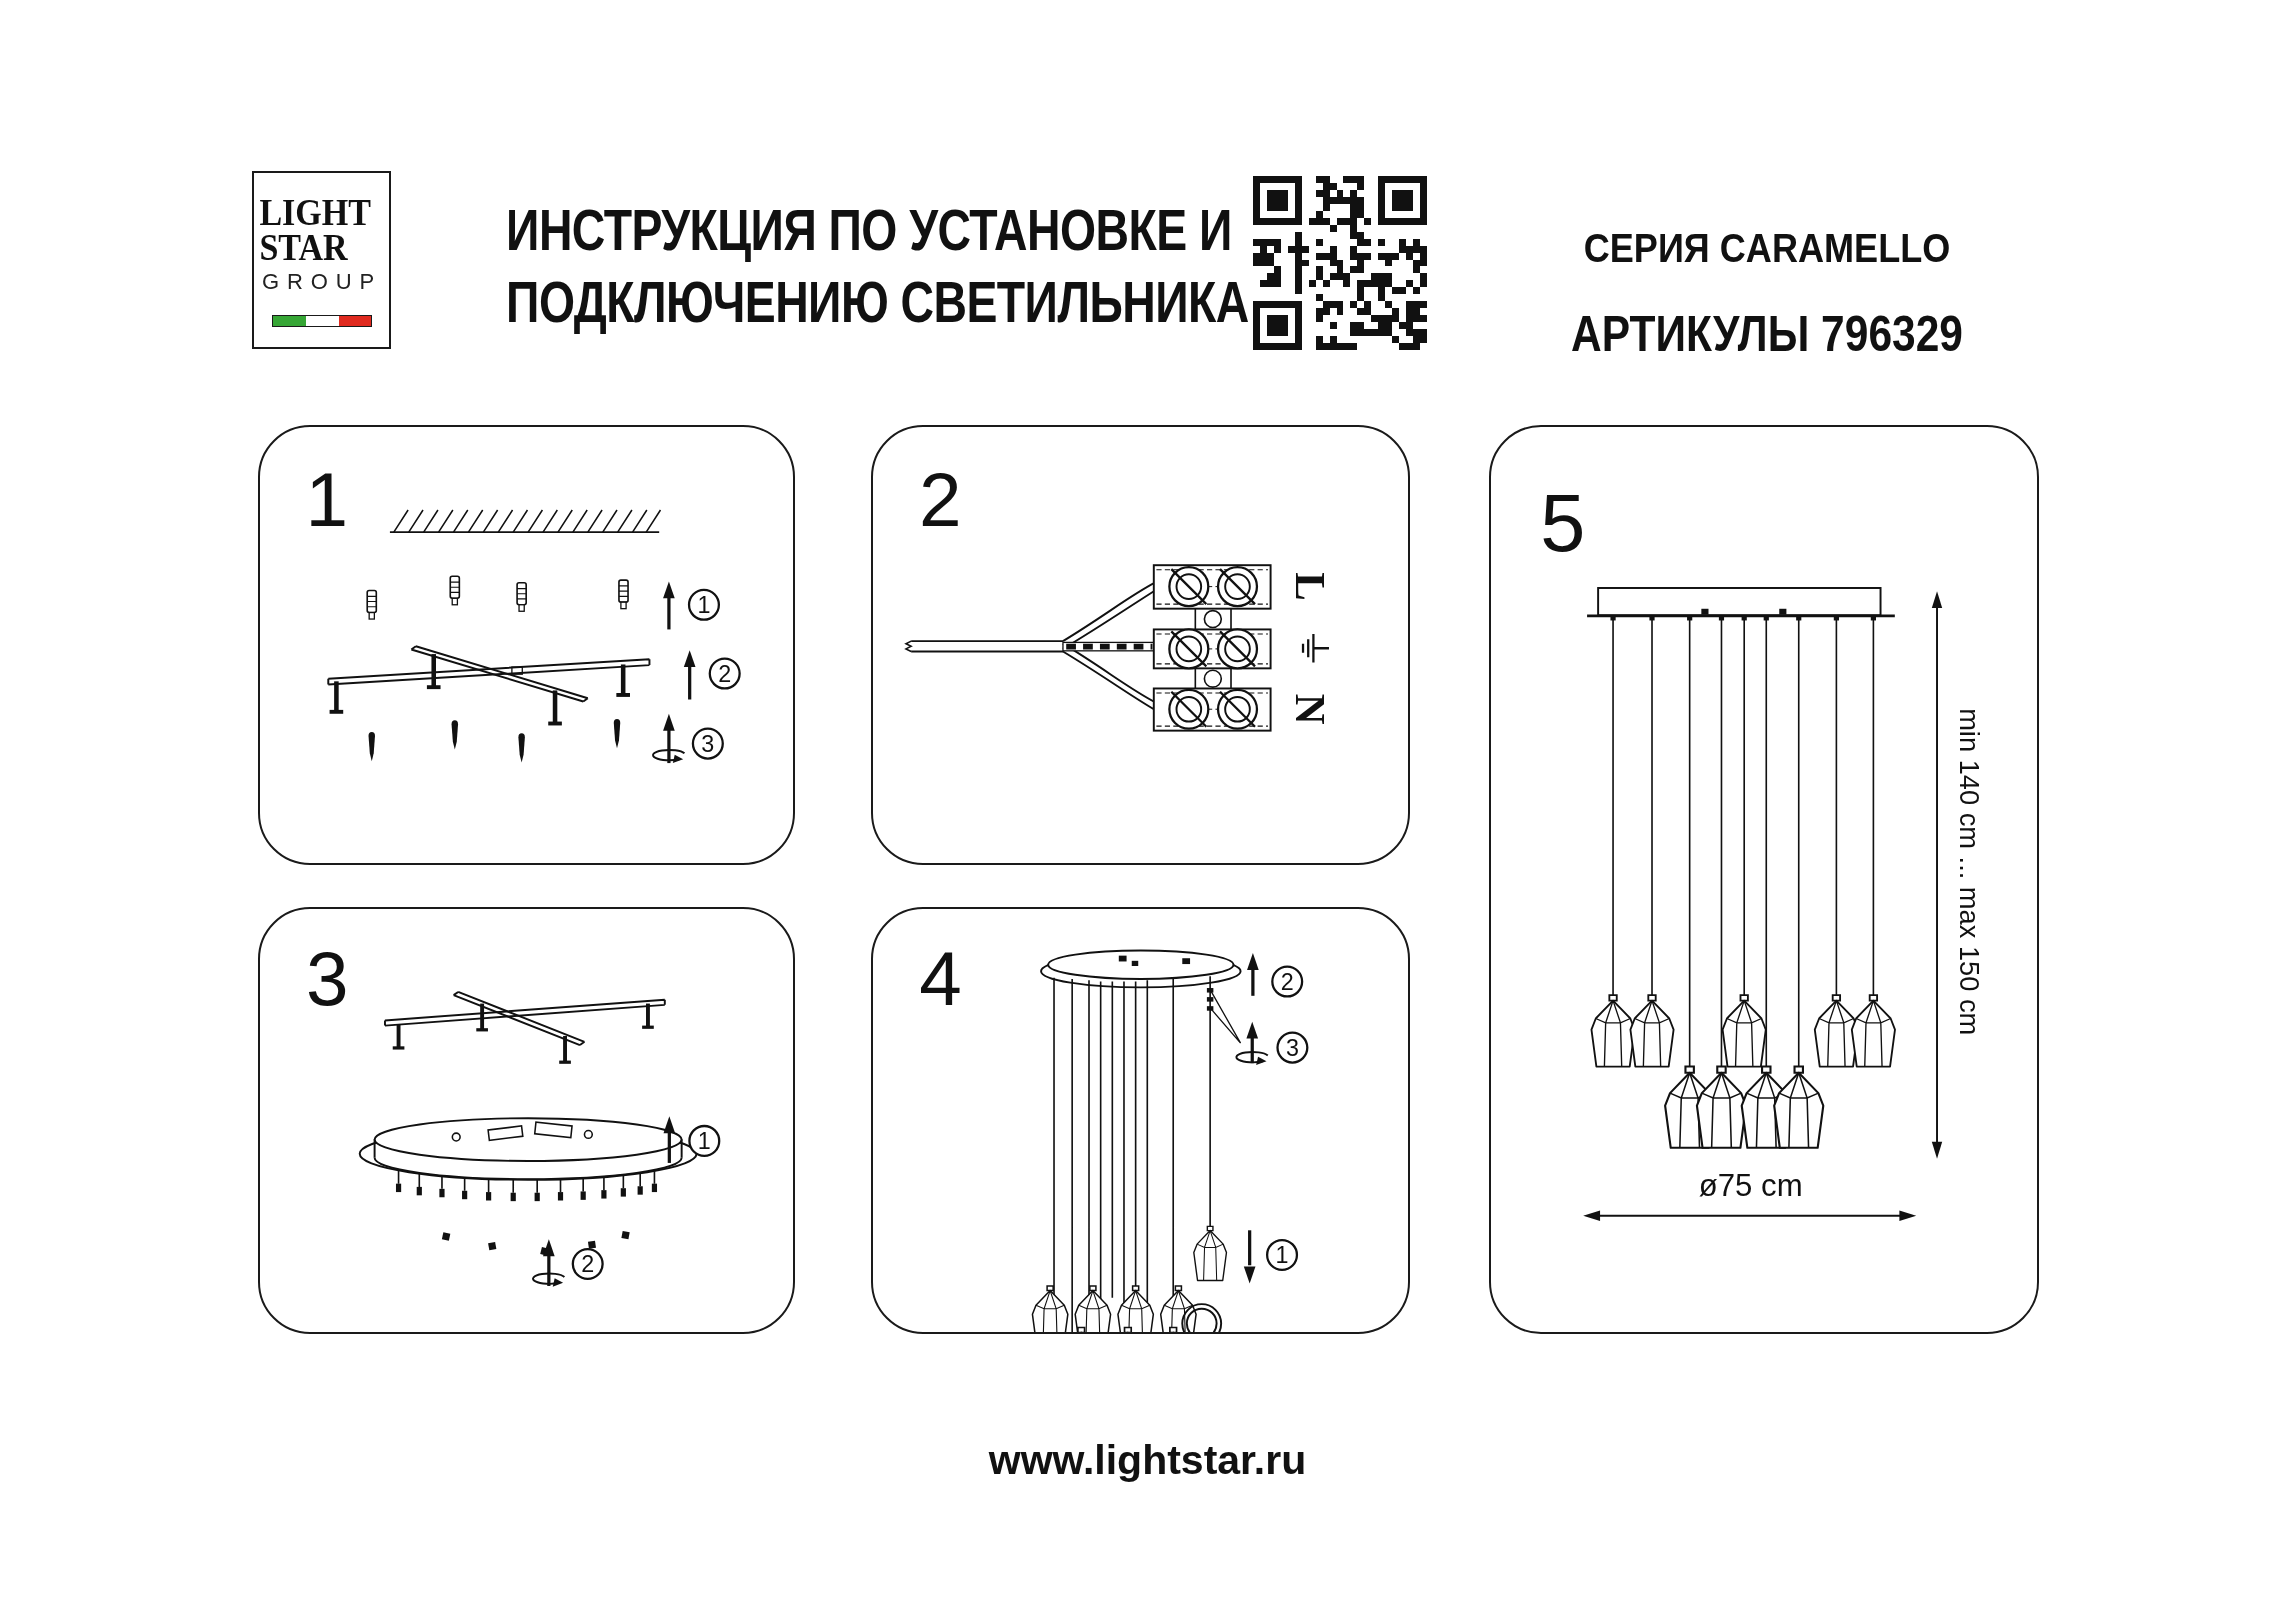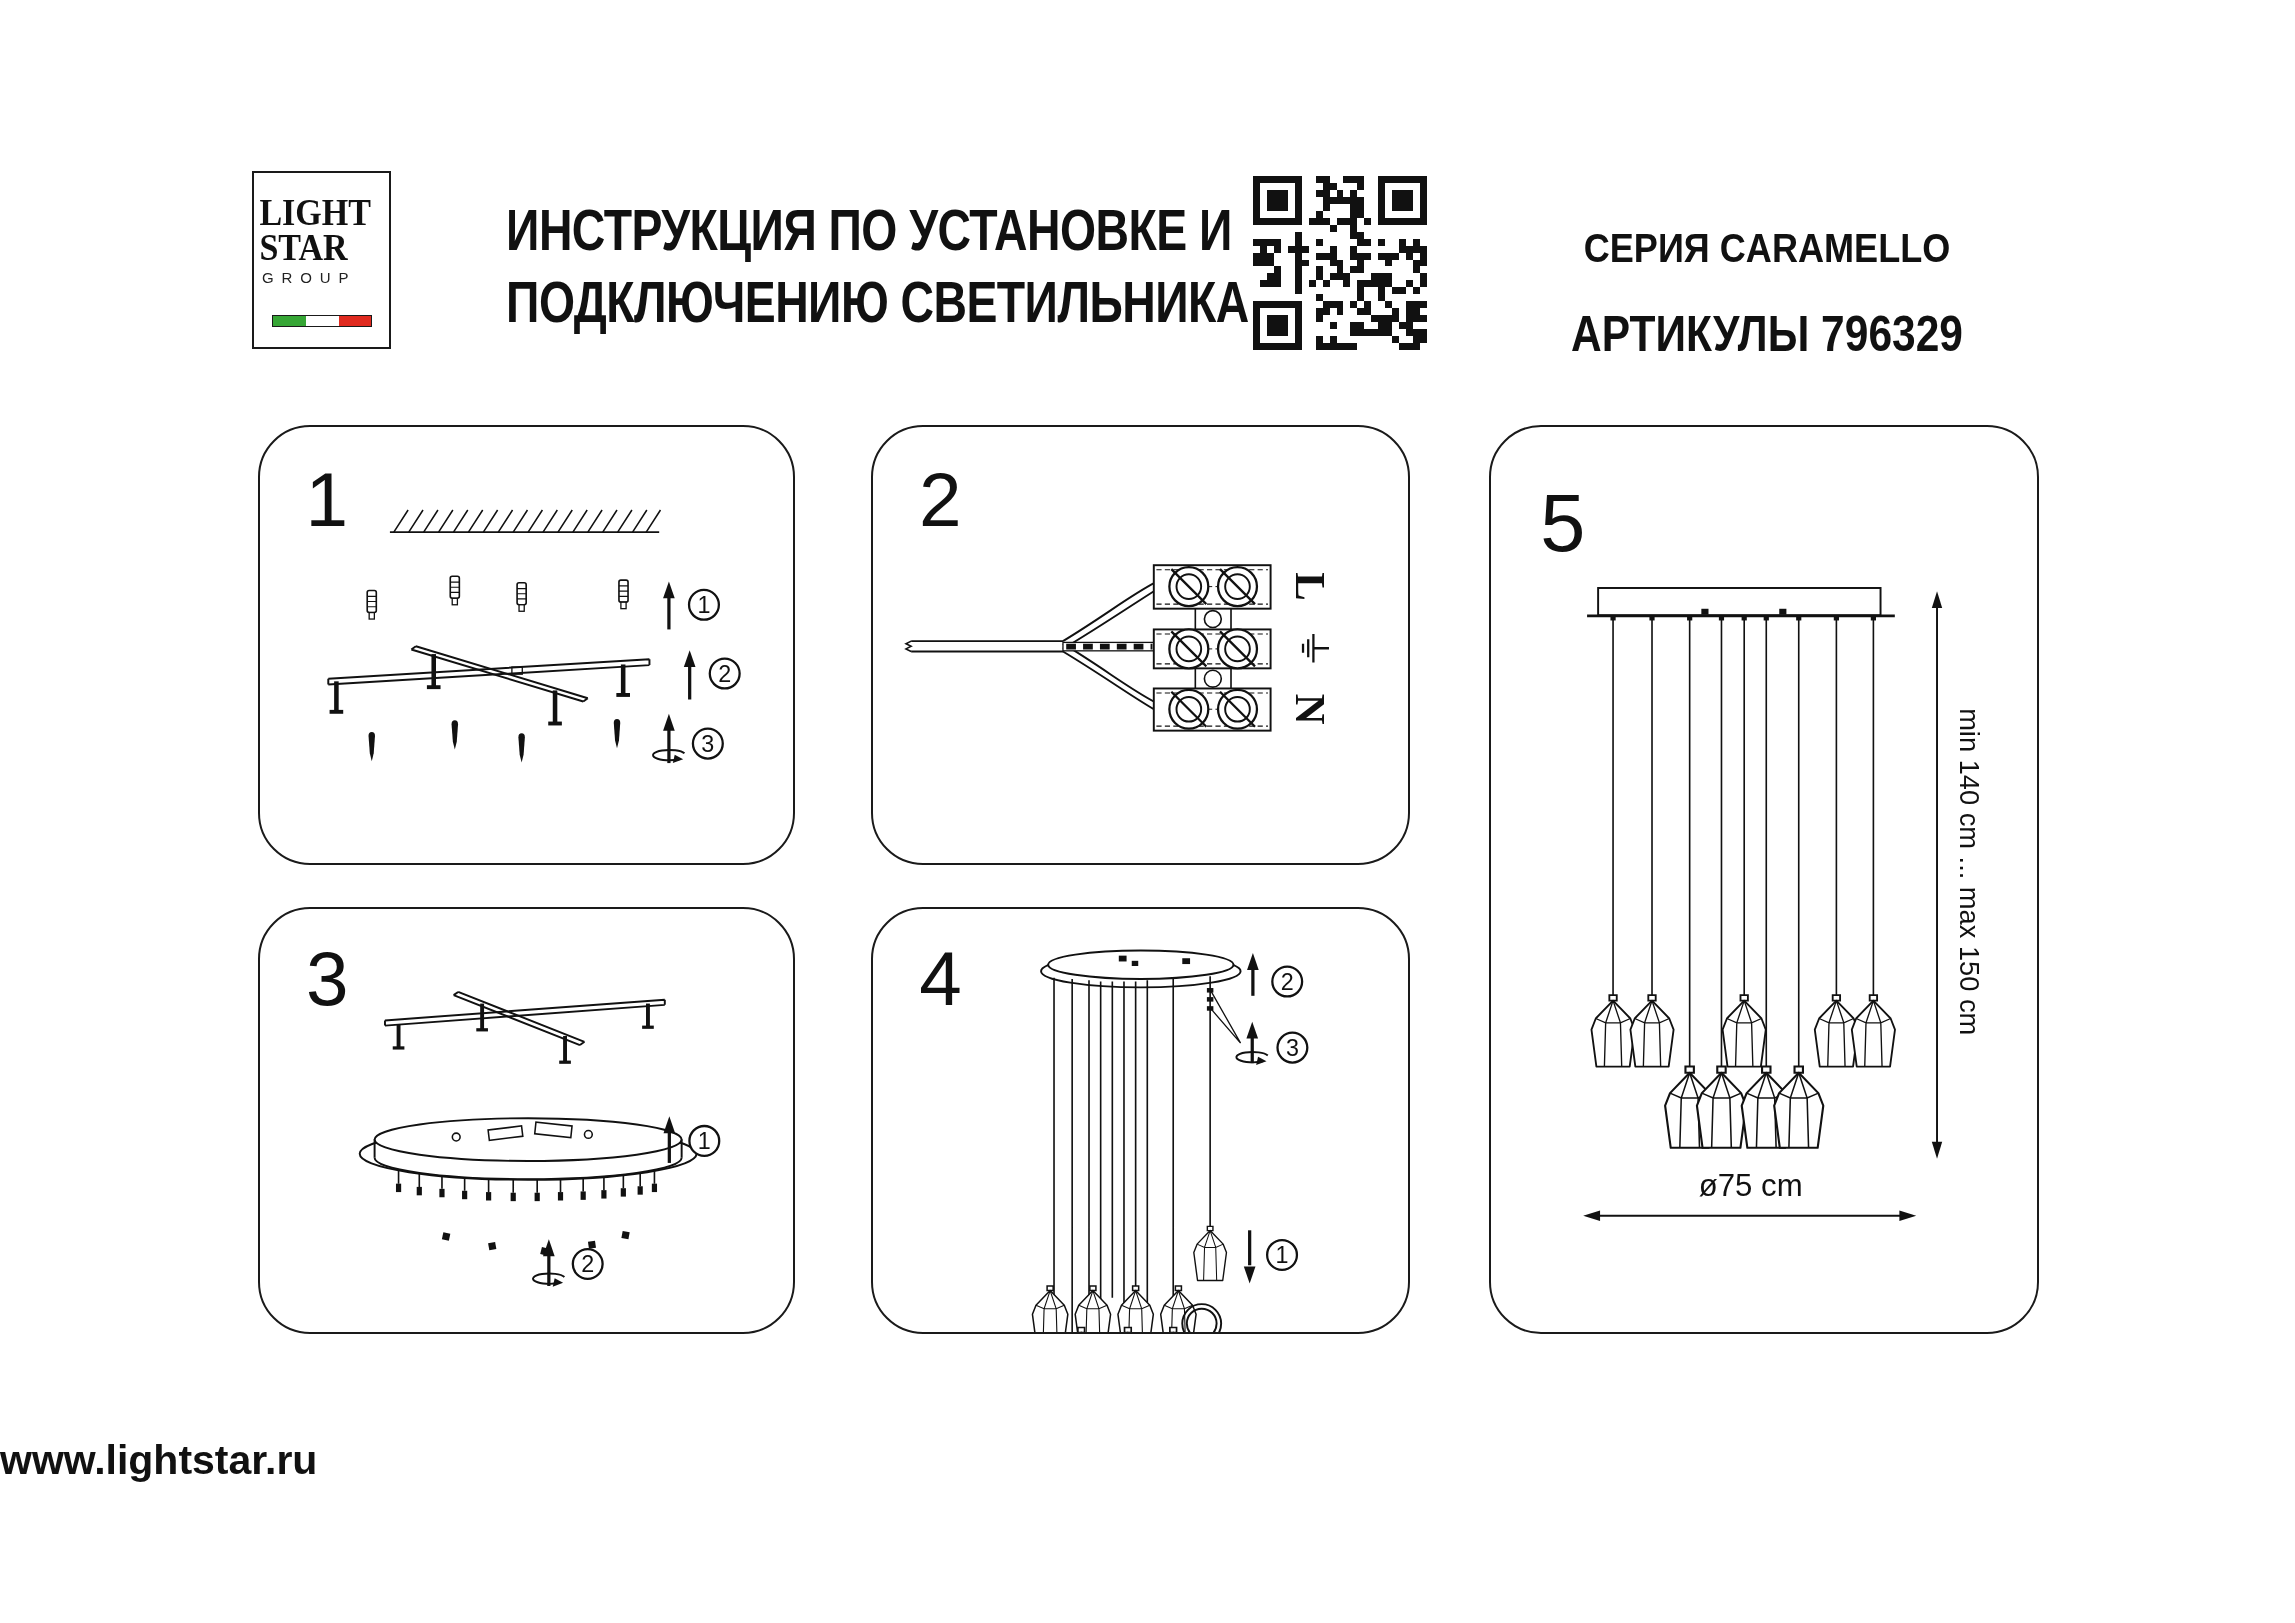--- a/index.html
+++ b/index.html
@@ -6,21 +6,21 @@
   .page{position:relative;width:2295px;height:1623px;background:#ffffff;overflow:hidden;
         font-family:"Liberation Sans",sans-serif;color:#111}
 
   
   .logo{position:absolute;left:252px;top:171px;width:139px;height:178px;
         border:2.6px solid #1a1a1a;box-sizing:border-box;text-align:left}
   .logo-top{margin-top:22px;font-family:"Liberation Serif",serif;font-weight:bold;
         font-size:37px;line-height:0.95;letter-spacing:0px;transform:scaleX(.92)}
   .logo-mid{font-family:"Liberation Serif",serif;font-weight:bold;font-size:37px;
         line-height:0.95;transform:scaleX(.92)}
-  .logo-grp{margin-top:3.9px;font-size:15px;letter-spacing:7.9px;text-indent:7.9px;
+  .logo-grp{margin-top:3.9px;font-size:22px;letter-spacing:7.9px;text-indent:7.9px;
         font-weight:normal;color:#222}
   .flag{position:absolute;left:18.3px;bottom:19.6px;width:98px;height:10.5px;
         border:1.3px solid #1a1a1a;display:flex}
   .flag span{flex:1;height:100%}
 
   .title{position:absolute;left:419px;top:194px;width:871px;text-align:center;
         font-weight:bold;font-size:58px;line-height:1.24;letter-spacing:-0.7px;
         transform:scaleX(.80);transform-origin:50% 0;white-space:nowrap}
 
   .qr{position:absolute;left:1253px;top:176px;width:174px;height:174px}
@@ -32,21 +32,21 @@
 
   
   .panel{position:absolute;border:2.6px solid #1a1a1a;border-radius:52px;box-sizing:border-box;background:#fff}
   .p1{left:258px;top:425px;width:537px;height:440px}
   .p2{left:871px;top:425px;width:539px;height:440px}
   .p3{left:258px;top:907px;width:537px;height:427px}
   .p4{left:871px;top:907px;width:539px;height:427px}
   .p5{left:1489px;top:425px;width:550px;height:909px}
   .panel svg{position:absolute;left:0;top:0;width:100%;height:100%}
 
-  .footer{position:absolute;left:0;top:1437px;width:2295px;text-align:left;
+  .footer{position:absolute;left:0;top:1437px;width:2295px;text-align:center;
         font-weight:bold;font-size:41px}
 
   
   text{font-family:"Liberation Sans",sans-serif;fill:#111}
   .num{font-size:118px;font-weight:normal}
   .cnum{font-size:36px;text-anchor:middle}
   .serifL{font-family:"Liberation Serif",serif;font-weight:bold;font-size:66px;text-anchor:middle}
   .dim{font-size:42px;text-anchor:middle}
 </style>
 </head>

